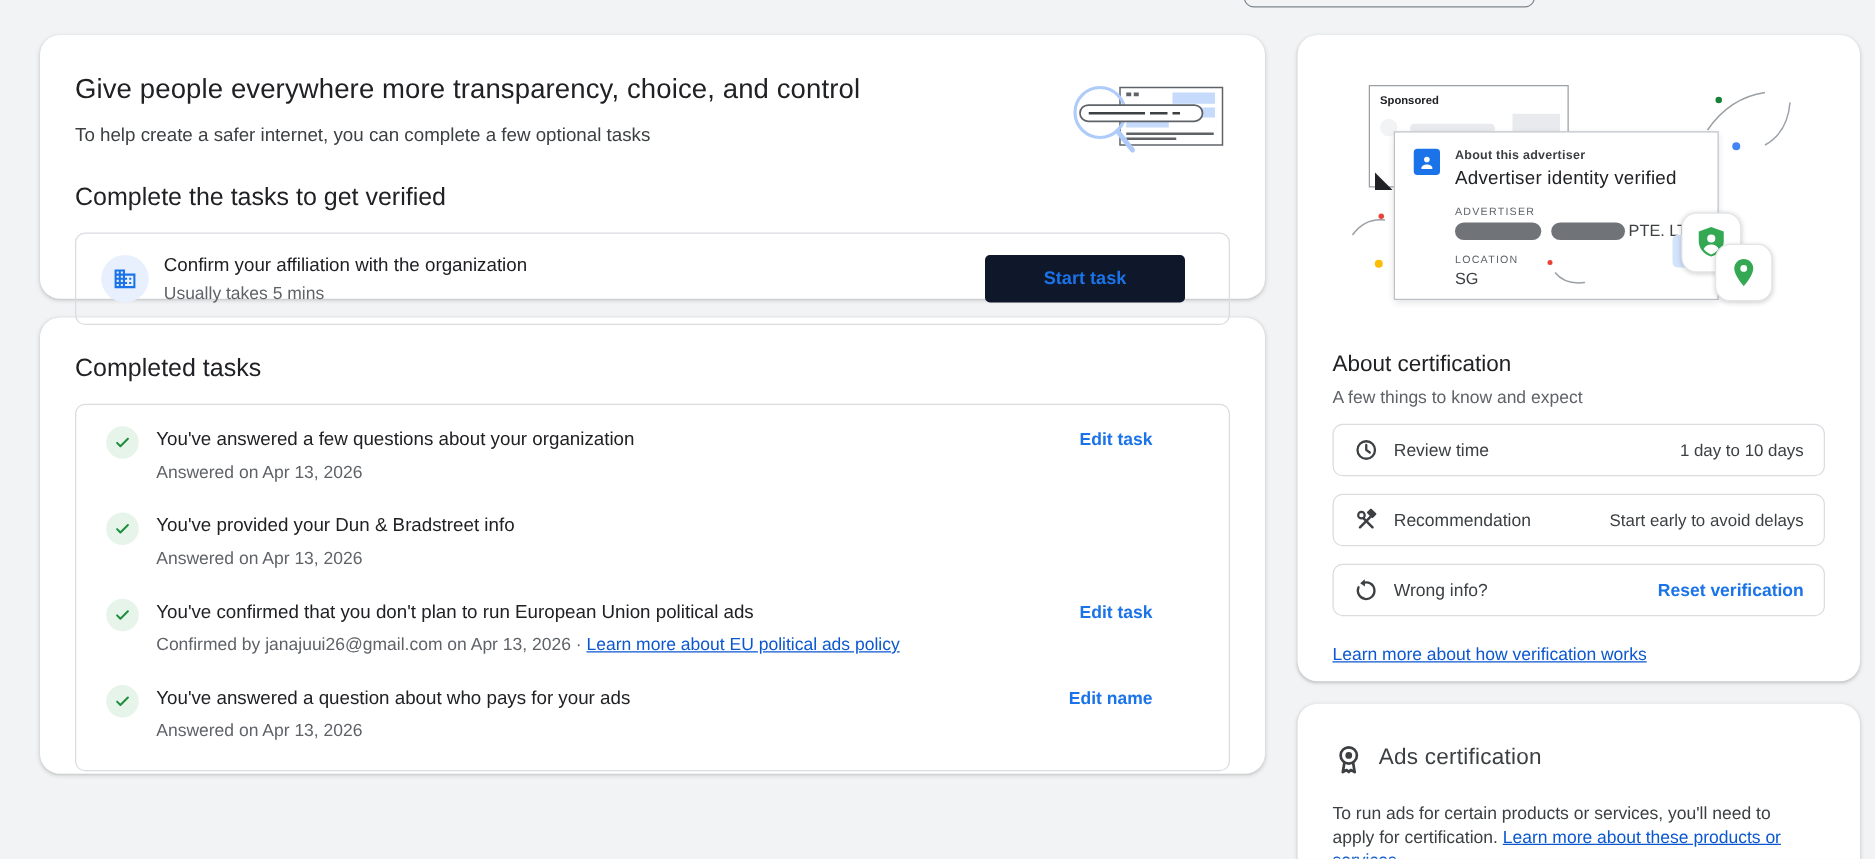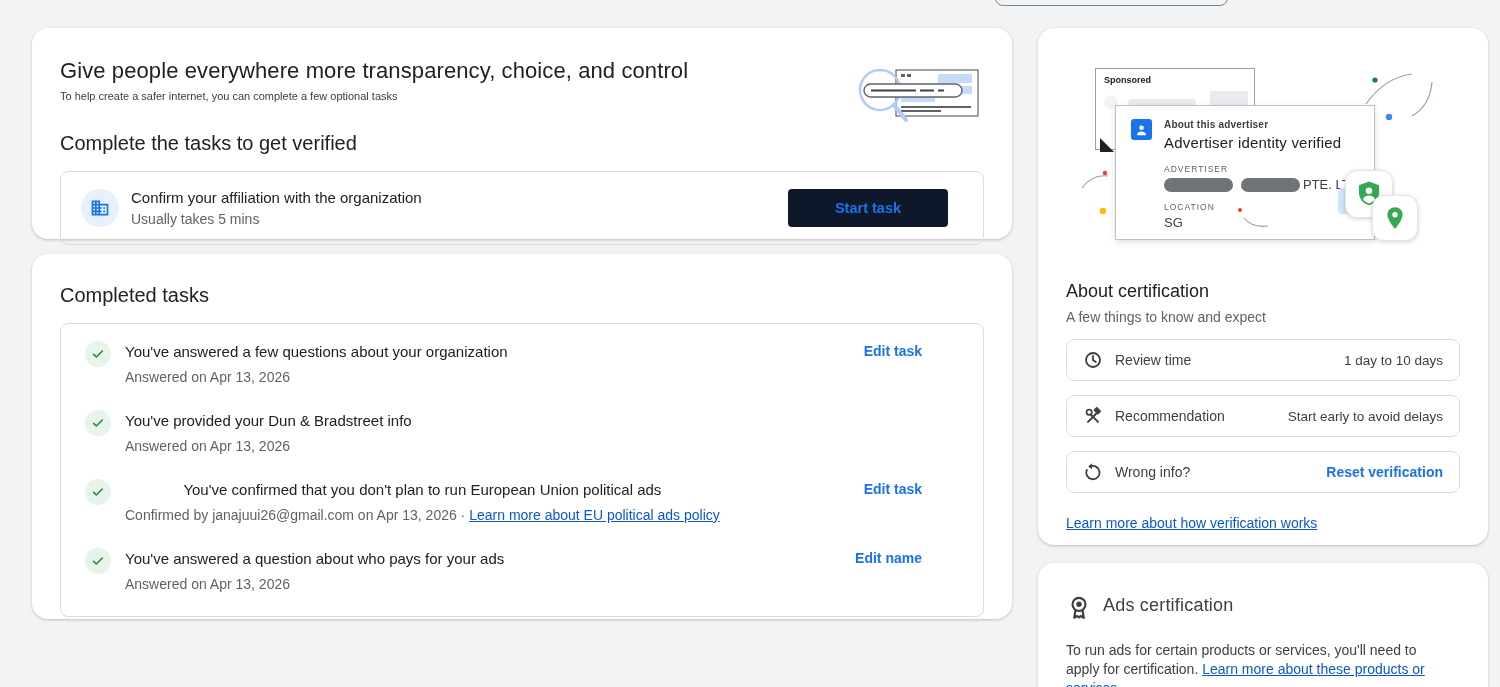--- a/index.html
+++ b/index.html
@@ -18,21 +18,21 @@
   }
   
   .top-cut {
     position: absolute; left: 995px; top: -10px; width: 233px; height: 16px;
     border: 1.5px solid #80868b; border-radius: 8px; background: #f1f3f4;
   }
   
   .main-col { position: absolute; left: 32px; top: 28px; width: 980px; }
   .card-intro { height: 211px; padding: 30px 28px; position: relative; }
   .intro-title { font-size: 22px; font-weight: 400; color: #202124; letter-spacing: .1px; }
-  .intro-sub { margin-top: 6px; font-size: 11px; color: #3c4043; }
+  .intro-sub { margin-top: 16px; font-size: 15px; color: #3c4043; }
   .intro-illus { position: absolute; right: 32px; top: 36px; }
   .section-title { margin-top: 30px; font-size: 20px; font-weight: 400; color: #202124; }
   .task-row {
     margin-top: 16px; border: 1px solid #dadce0; border-radius: 8px;
     height: 74px; padding: 0 20px; display: flex; align-items: center;
   }
   .task-icon-wrap {
     width: 38px; height: 38px; border-radius: 50%; background: #e8f0fe;
     display: flex; align-items: center; justify-content: center; flex: none;
   }
@@ -49,21 +49,21 @@
   .completed-box {
     margin-top: 16px; border: 1px solid #dadce0; border-radius: 8px;
     padding: 16px 20px 0 24px;
   }
   .crow { display: flex; align-items: flex-start; margin-bottom: 21px; }
   .check-wrap {
     width: 26px; height: 26px; border-radius: 50%; background: #e6f4ea;
     display: flex; align-items: center; justify-content: center; flex: none; margin-top: 1px;
   }
   .ctexts { margin-left: 14px; }
-  .ctitle { font-size: 15px; color: #202124; line-height: 24px; text-align: center; }
+  .ctitle { font-size: 15px; color: #202124; line-height: 24px; }
   .csub { font-size: 14px; color: #5f6368; line-height: 22px; margin-top: 2px; }
   .caction {
     margin-left: auto; margin-right: 41px; margin-top: 3px;
     color: #1a73e8; font-weight: bold; font-size: 14px; text-decoration: none; flex: none;
   }
   a.text-link { color: #0b57d0; text-decoration: underline; }
   
   .sidebar { position: absolute; left: 1038px; top: 28px; width: 450px; }
   .scard-verif { height: 517px; padding: 28px; position: relative; }
   .illus2 { position: relative; height: 200px; }

